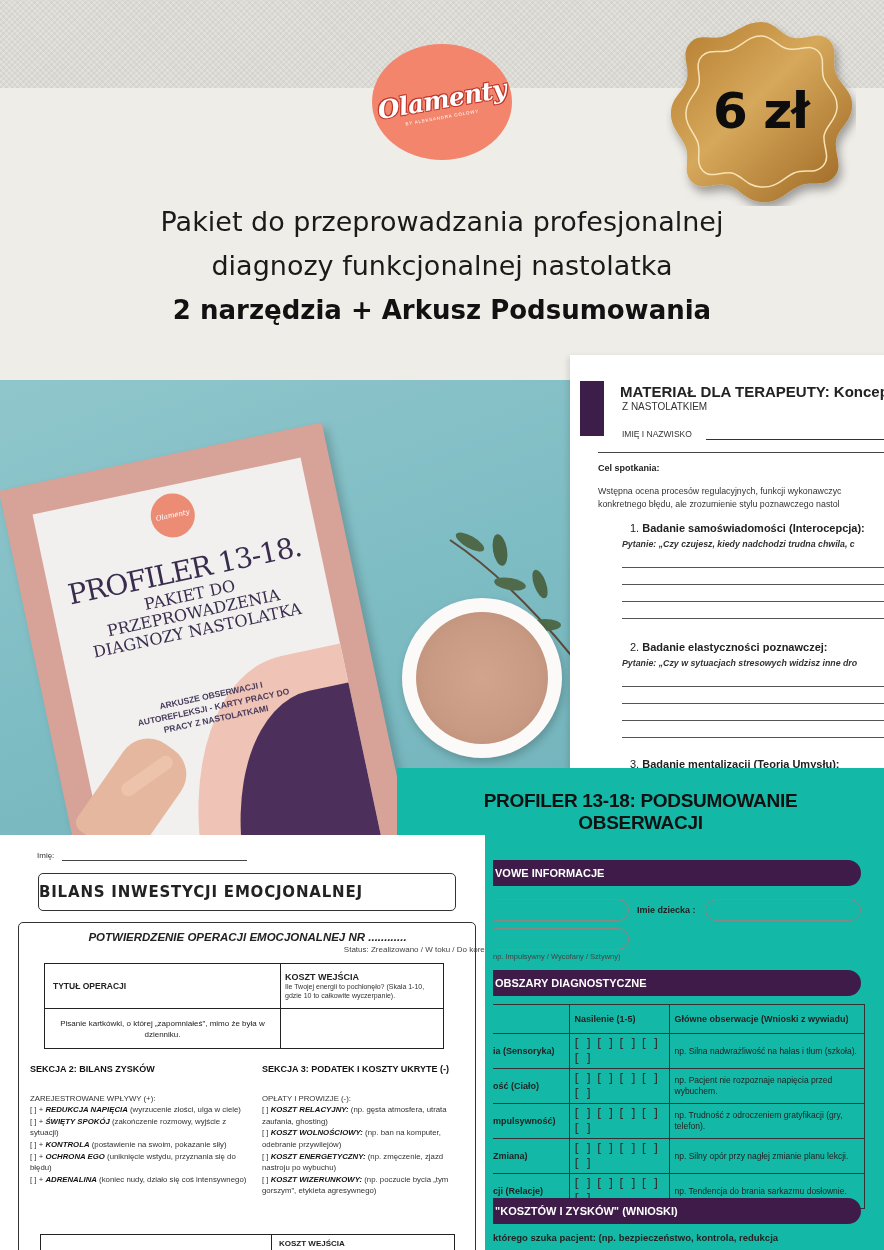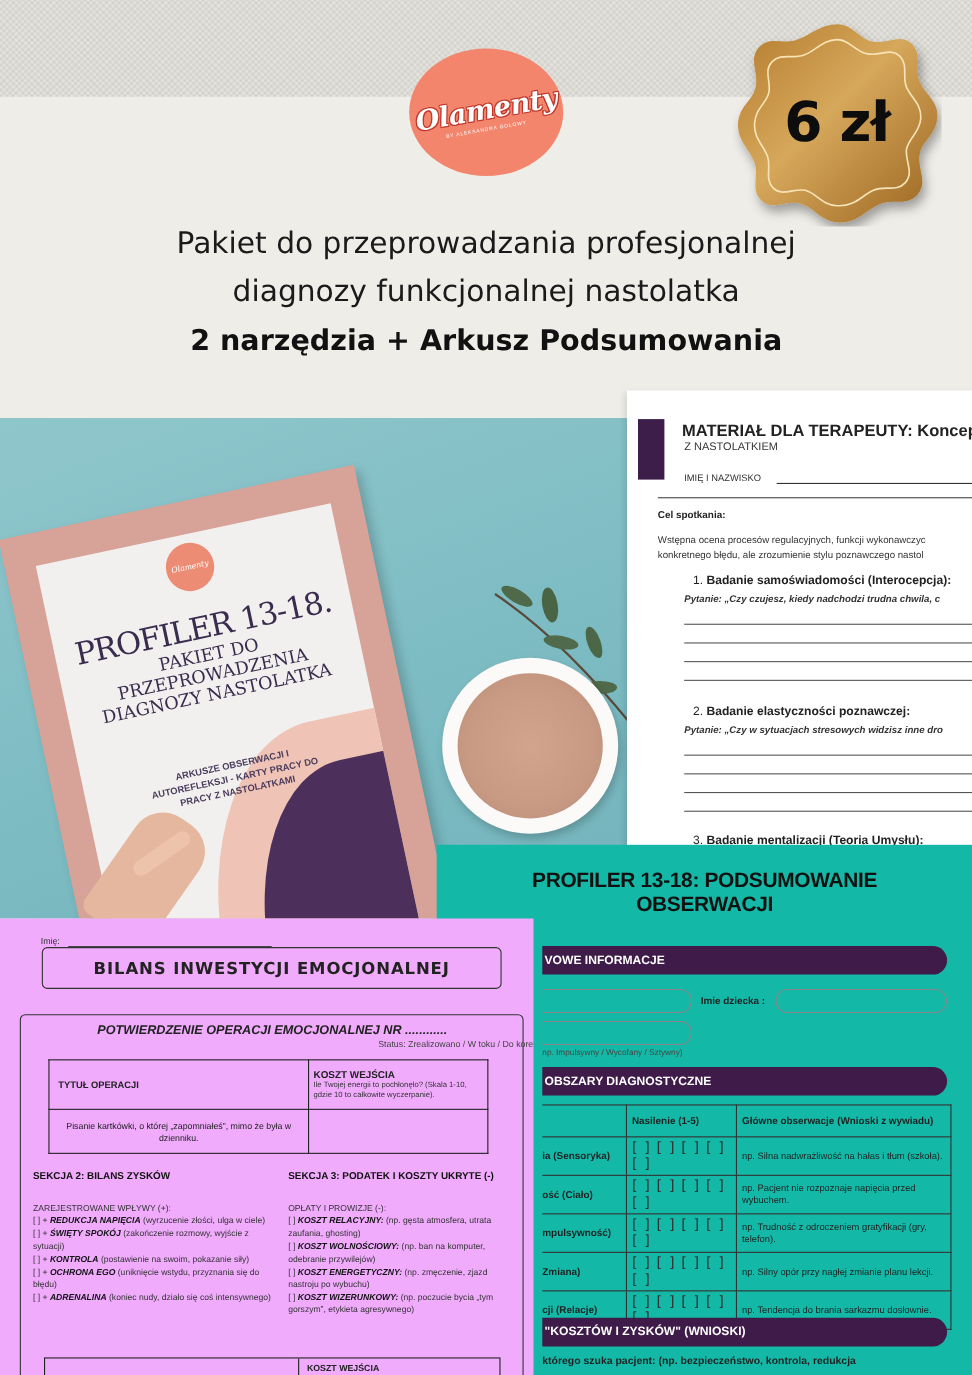--- a/index.html
+++ b/index.html
@@ -71,24 +71,24 @@
   .sb-table { position: absolute; left: 96px; top: 236px; width: 372px; border-collapse: collapse; }
   .sb-table td, .sb-table th { border: 1.2px solid #333; font-size: 9px; color: #222; padding: 2px 5px; text-align: left; vertical-align: middle; height: 31px; }
   .sb-table th { font-weight: bold; height: 29px; }
   .sb-table td.area { border-left: none; font-weight: bold; width: 76px; padding-left: 0; white-space: nowrap; }
   .sb-table th.area { border-left: none; width: 76px; }
   .sb-table td.scale { width: 100px; font-size: 13px; letter-spacing: 1px; font-family: "DejaVu Sans", sans-serif; color: #333; }
   .sb-table td.obs { font-size: 8.5px; line-height: 11px; }
   .sb-final { position: absolute; left: 96px; top: 464px; font-size: 9.5px; font-weight: bold; color: #222; white-space: nowrap; }
 
   
-  .sheet-c { position: absolute; left: 0; top: 835px; width: 485px; height: 415px; background: #f0abfc; overflow: hidden; }
+  .sheet-c { position: absolute; left: 0; top: 835px; width: 485px; height: 415px; background: #ffffff; overflow: hidden; }
   .sc-imie { position: absolute; left: 37px; top: 16px; font-size: 8px; color: #333; }
   .sc-imie-line { position: absolute; left: 62px; top: 25px; width: 185px; border-top: 1px solid #444; }
-  .sc-title-box { position: absolute; left: 38px; top: 26px; width: 418px; height: 38px; border: 1.8px solid #333; border-radius: 5px; display: flex; align-items: center; justify-content: center; }
+  .sc-title-box { position: absolute; left: 38px; top: 38px; width: 418px; height: 38px; border: 1.8px solid #333; border-radius: 5px; display: flex; align-items: center; }
   .sc-title { font-family: "DejaVu Sans", sans-serif; font-weight: bold; font-size: 15px; letter-spacing: 0.8px; color: #222; }
   .sc-frame { position: absolute; left: 18px; top: 87px; width: 458px; height: 340px; border: 1.8px solid #333; border-radius: 5px; }
   .sc-conf { position: absolute; left: 0; top: 96px; width: 495px; text-align: center; font-size: 11.5px; font-weight: bold; font-style: italic; color: #222; }
   .sc-status { position: absolute; left: 0; top: 110px; width: 495px; text-align: right; font-size: 8px; color: #444; }
   .sc-table { position: absolute; left: 44px; top: 128px; width: 400px; border-collapse: collapse; }
   .sc-table td { border: 1.5px solid #222; font-size: 8.5px; color: #222; vertical-align: middle; padding: 3px 8px; }
   .sc-table .h1 { height: 45px; font-weight: bold; font-size: 8.5px; width: 236px; }
   .sc-table .h2 { padding-left: 4px; }
   .sc-table .h2 b { display: block; font-size: 9px; }
   .sc-table .h2 span { font-size: 7px; color: #333; line-height: 9px; display: block; }

